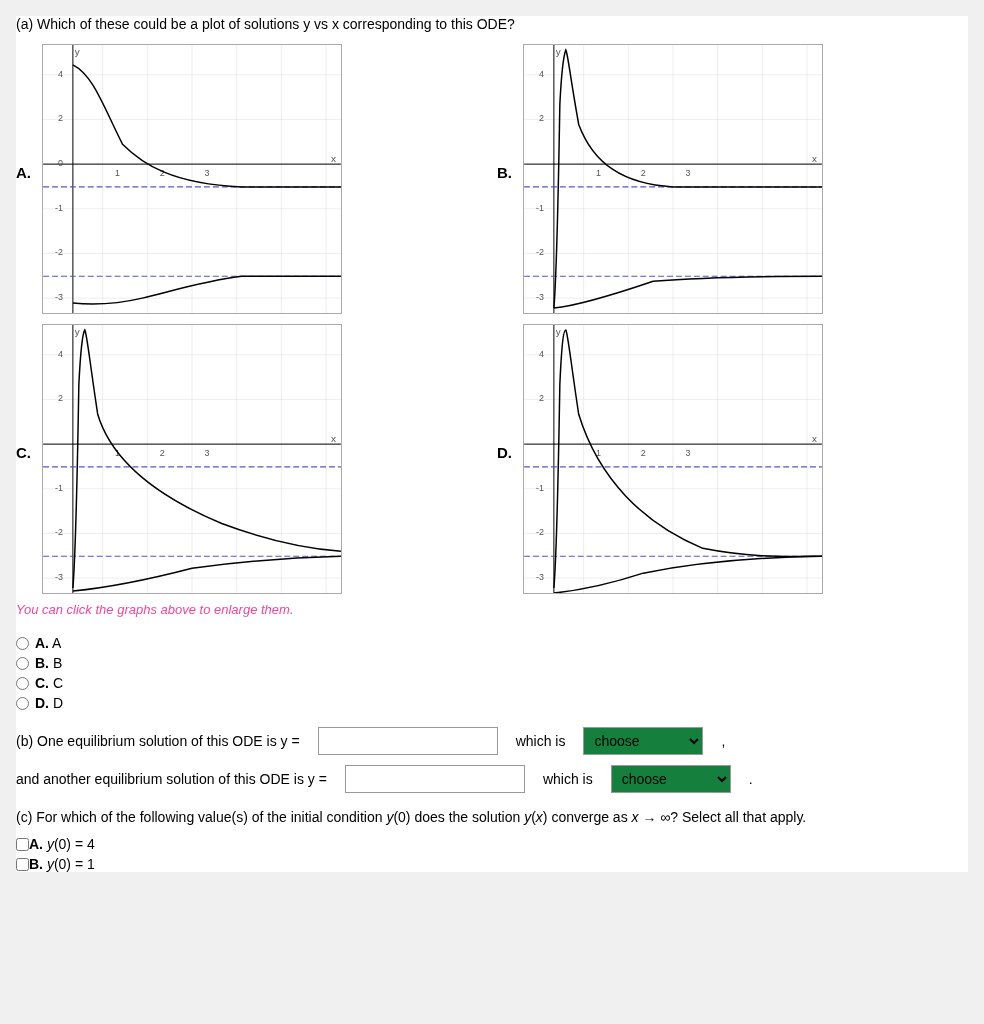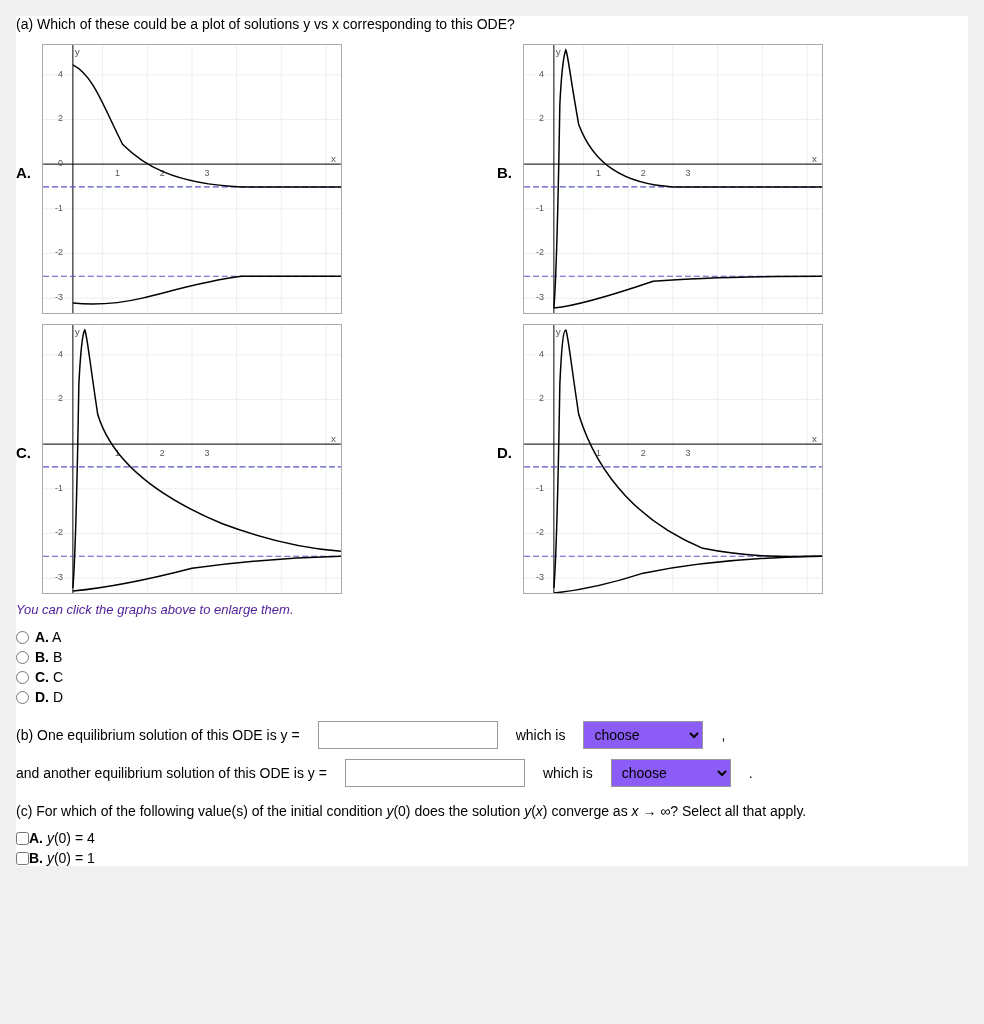--- a/index.html
+++ b/index.html
@@ -44,22 +44,22 @@
       cursor: pointer;
       overflow: hidden;
     }
     .graph-svg {
       width: 100%;
       height: 100%;
     }
     .click-hint {
       font-style: italic;
       font-size: 13px;
-      color: #4c1d95;
-      margin-bottom: 12px;
+      color: #ec4899;
+      margin-bottom: 18px;
     }
     .radio-options {
       margin-bottom: 16px;
     }
     .radio-item {
       display: flex;
       align-items: center;
       gap: 6px;
       margin-bottom: 4px;
     }
@@ -82,21 +82,21 @@
       width: 180px;
       height: 28px;
       font-size: 14px;
     }
     .choose-select {
       border: 1px solid #999;
       padding: 3px 6px;
       height: 28px;
       font-size: 14px;
       min-width: 120px;
-      background: #8b5cf6;
+      background: #15803d;
       -webkit-appearance: auto;
       appearance: auto;
     }
     .section-c {
       margin-top: 14px;
     }
     .section-c-text {
       font-size: 14px;
       margin-bottom: 8px;
       line-height: 1.5;

